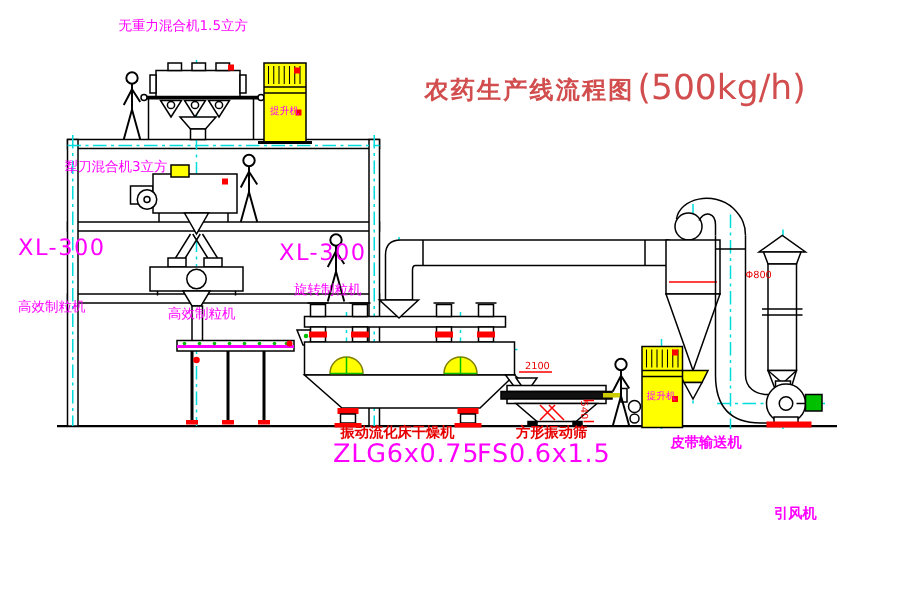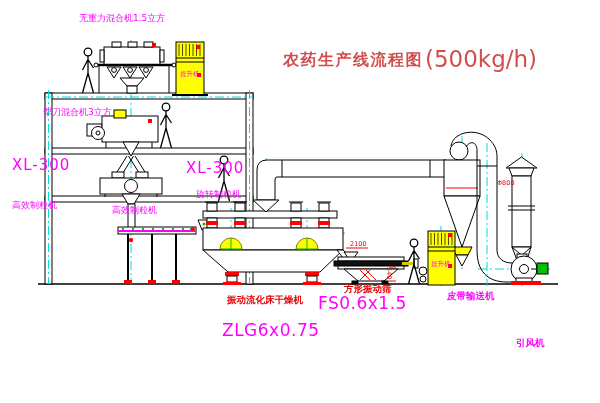--- a/index.html
+++ b/index.html
@@ -257,22 +257,22 @@
   <span class="title-cap">(500kg/h)</span>
 </div>
 
 <span class="lbl mag s9" style="left:79px;top:14px;">无重力混合机1.5立方</span>
 <span class="lbl mag s9" style="left:43px;top:108px;">犁刀混合机3立方</span>
 <span class="lbl mag s15" style="left:12px;top:158px;">XL-300</span>
 <span class="lbl mag s9" style="left:12px;top:201px;">高效制粒机</span>
 <span class="lbl mag s15" style="left:186px;top:161px;">XL-300</span>
 <span class="lbl mag s9" style="left:172px;top:190px;margin-left:24px;">旋转制粒机</span>
 <span class="lbl mag s9" style="left:112px;top:206px;">高效制粒机</span>
-<span class="lbl red s10" style="left:227px;top:284px;margin-top:11px;">振动流化床干燥机</span>
-<span class="lbl mag s17" style="left:222px;top:295px;margin-top:27px;">ZLG6x0.75</span>
+<span class="lbl red s10" style="left:227px;top:284px;">振动流化床干燥机</span>
+<span class="lbl mag s17" style="left:222px;top:295px;">ZLG6x0.75</span>
 <span class="lbl red s10" style="left:344px;top:284px;">方形振动筛</span>
 <span class="lbl mag s17" style="left:318px;top:295px;">FS0.6x1.5</span>
 <span class="lbl mag s10" style="left:447px;top:291px;">皮带输送机</span>
 <span class="lbl mag s10" style="left:516px;top:290px;margin-top:48px;">引风机</span>
 <span class="lbl mag s6" style="left:180px;top:71px;">提升机</span>
 <span class="lbl mag s6" style="left:431px;top:261px;">提升机</span>
 <span class="lbl red s6" style="left:350px;top:241px;">2100</span>
 <span class="lbl red s6 vert" style="left:392px;top:267px;">540</span>
 <span class="lbl red s6" style="left:451px;top:180px;margin-left:46px;">Φ800</span>
 

